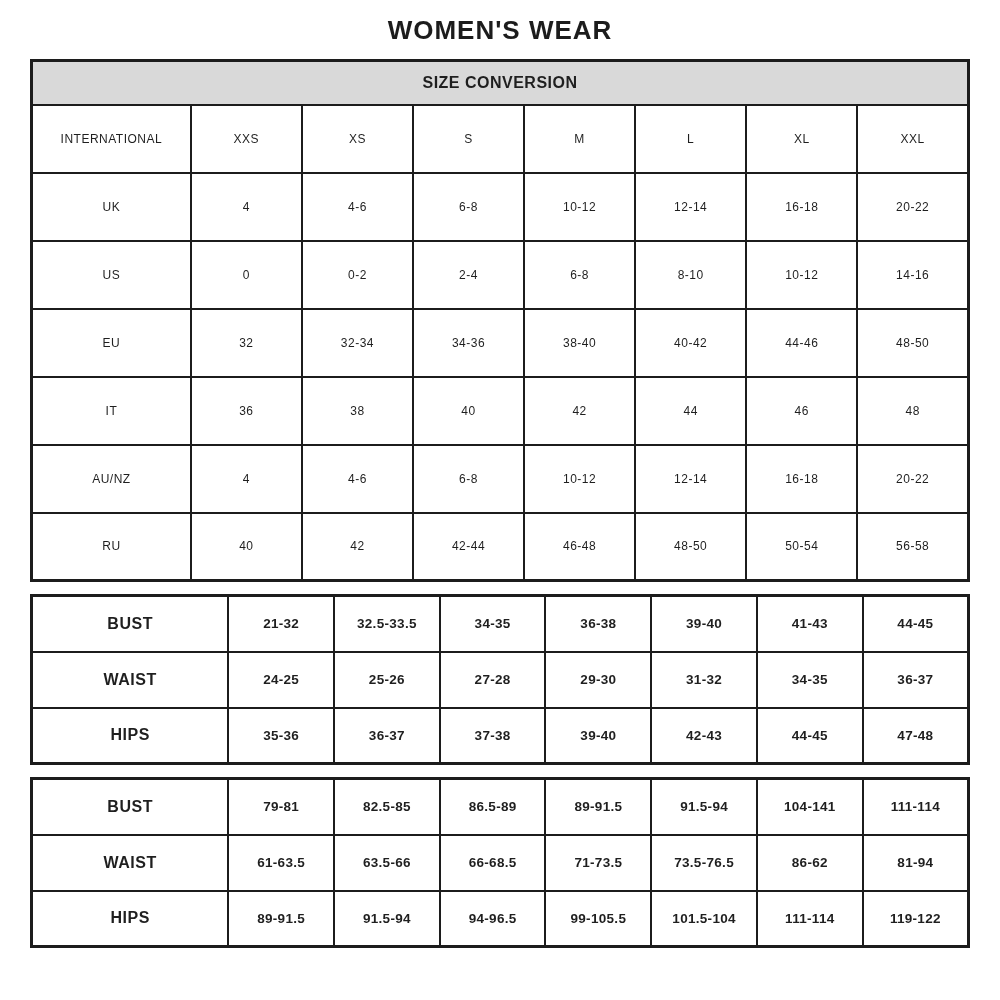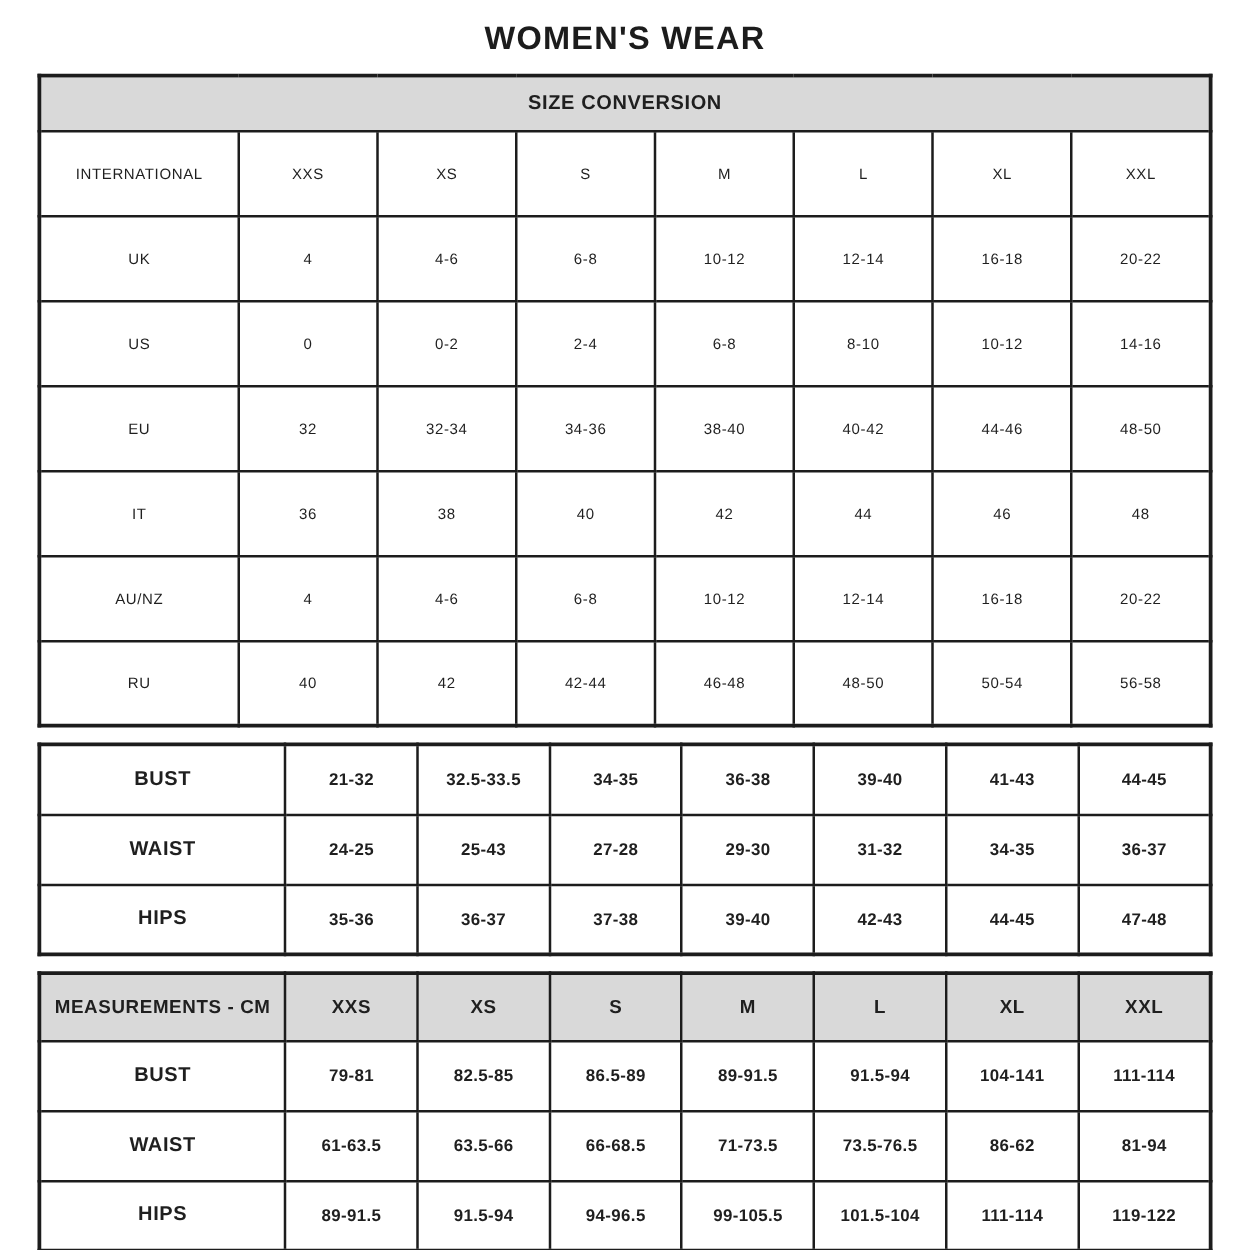--- a/index.html
+++ b/index.html
@@ -185,21 +185,21 @@
         <td>32.5-33.5</td>
         <td>34-35</td>
         <td>36-38</td>
         <td>39-40</td>
         <td>41-43</td>
         <td>44-45</td>
       </tr>
       <tr>
         <td class="row-label">WAIST</td>
         <td>24-25</td>
-        <td>25-43</td>
+        <td>25-26</td>
         <td>27-28</td>
         <td>29-30</td>
         <td>31-32</td>
         <td>34-35</td>
         <td>36-37</td>
       </tr>
       <tr>
         <td class="row-label">HIPS</td>
         <td>35-36</td>
         <td>36-37</td>
@@ -218,30 +218,20 @@
         <col class="c-size">
         <col class="c-size">
         <col class="c-size">
       <col class="c-size">
         <col class="c-size">
         <col class="c-size">
         <col class="c-size">
     </colgroup>
     <tbody>
       <tr>
-        <th>MEASUREMENTS - CM</th>
-        <th>XXS</th>
-        <th>XS</th>
-        <th>S</th>
-        <th>M</th>
-        <th>L</th>
-        <th>XL</th>
-        <th>XXL</th>
-      </tr>
-      <tr>
         <td class="row-label">BUST</td>
         <td>79-81</td>
         <td>82.5-85</td>
         <td>86.5-89</td>
         <td>89-91.5</td>
         <td>91.5-94</td>
         <td>104-141</td>
         <td>111-114</td>
       </tr>
       <tr>

